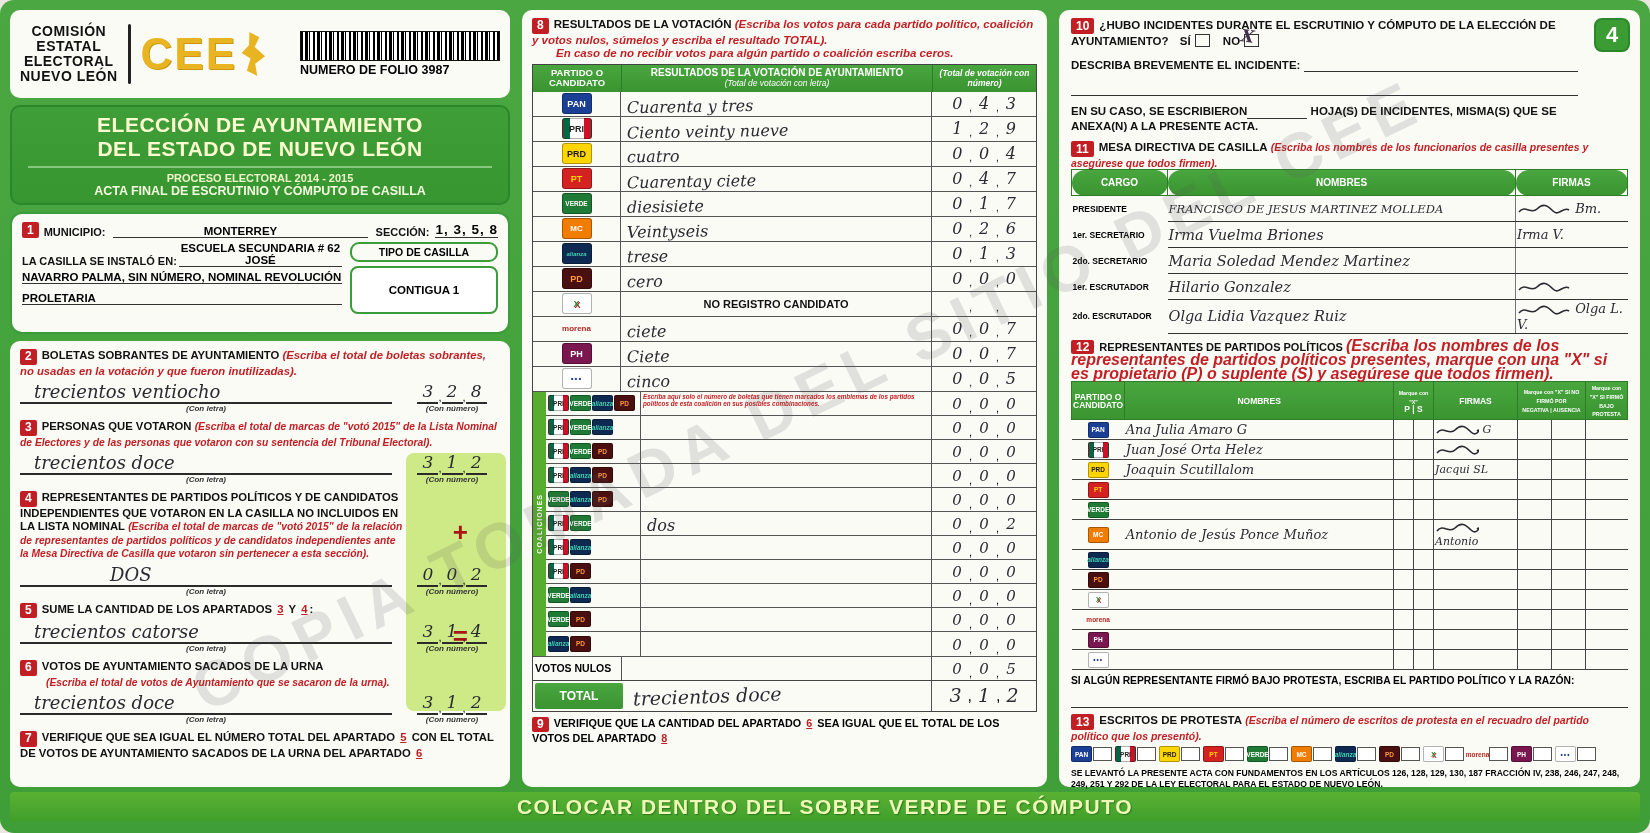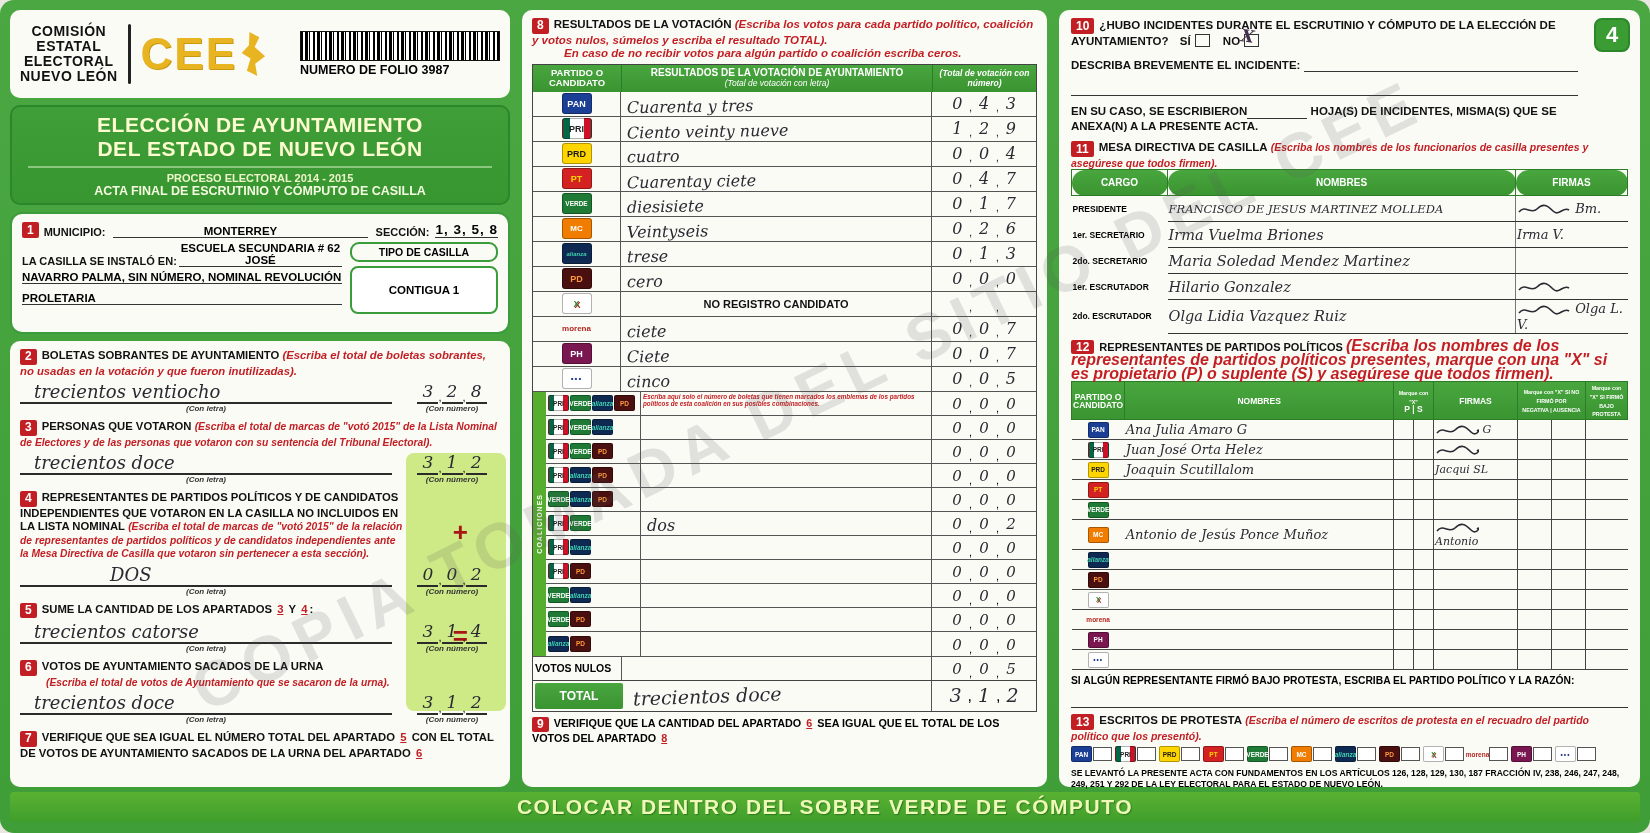--- a/index.html
+++ b/index.html
@@ -297,21 +297,21 @@
         <div class="sect">
           <div class="tl"><span class="nbadge">7</span><span class="bt">VERIFIQUE QUE SEA IGUAL EL NÚMERO TOTAL DEL APARTADO</span> <span class="redref">5</span> <span class="bt">CON EL TOTAL DE VOTOS DE AYUNTAMIENTO SACADOS DE LA URNA DEL APARTADO</span> <span class="redref">6</span></div>
         </div>
       </div>
     </div>
 
     <div class="panel colM">
       <div class="s8hd">
         <span class="nbadge">8</span><span class="bt">RESULTADOS DE LA VOTACIÓN</span>
         <span class="rednote">(Escriba los votos para cada partido político, coalición y votos nulos, súmelos y escriba el resultado TOTAL).</span><br>
-        <span class="rednote" style="margin-left:32px;">En caso de no recibir votos para algún partido o coalición escriba ceros.</span>
+        <span class="rednote" style="margin-left:24px;">En caso de no recibir votos para algún partido o coalición escriba ceros.</span>
       </div>
       <div class="mtable">
         <div class="mthead">
           <div class="c1">PARTIDO O CANDIDATO</div>
           <div class="c2">
             <div class="a">RESULTADOS DE LA VOTACIÓN DE AYUNTAMIENTO</div>
             <div class="b">(Total de votación con letra)</div>
           </div>
           <div class="c3">(Total de votación con número)</div>
         </div>

